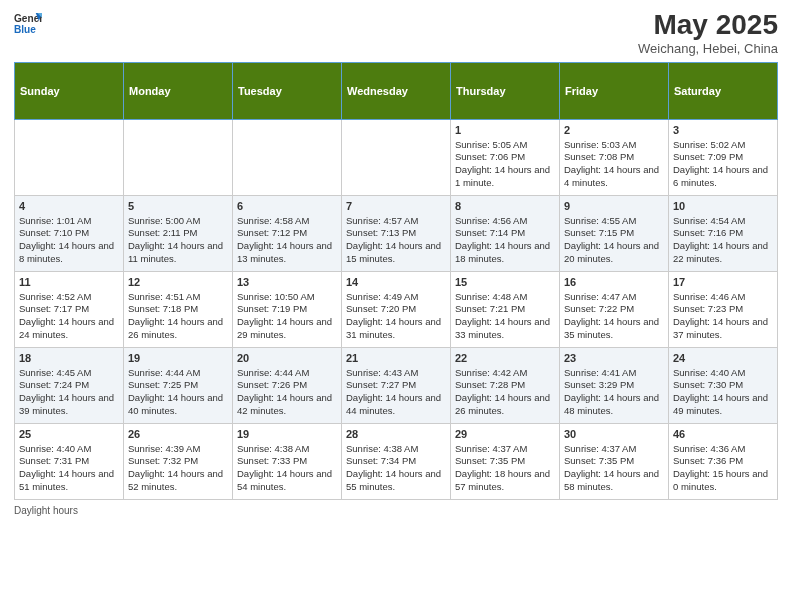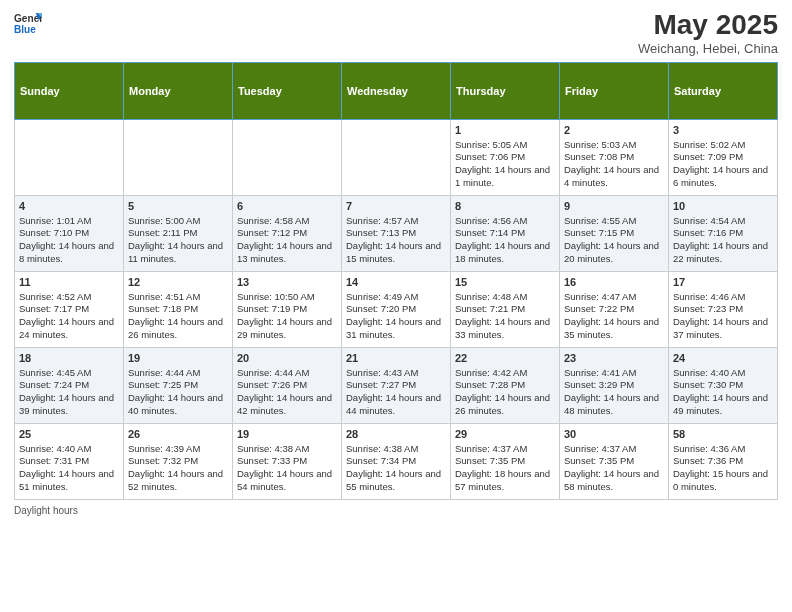--- a/index.html
+++ b/index.html
@@ -309,21 +309,21 @@
             <div>Sunset: 7:35 PM</div>
             <div>Daylight: 18 hours and 57 minutes.</div>
           </td>
           <td>
             <span class="day-number">30</span>
             <div>Sunrise: 4:37 AM</div>
             <div>Sunset: 7:35 PM</div>
             <div>Daylight: 14 hours and 58 minutes.</div>
           </td>
           <td>
-            <span class="day-number">58</span>
+            <span class="day-number">46</span>
             <div>Sunrise: 4:36 AM</div>
             <div>Sunset: 7:36 PM</div>
             <div>Daylight: 15 hours and 0 minutes.</div>
           </td>
         </tr>
       </tbody>
   </table>
 
   <div class="footer-note">
     <span>Daylight hours</span>

